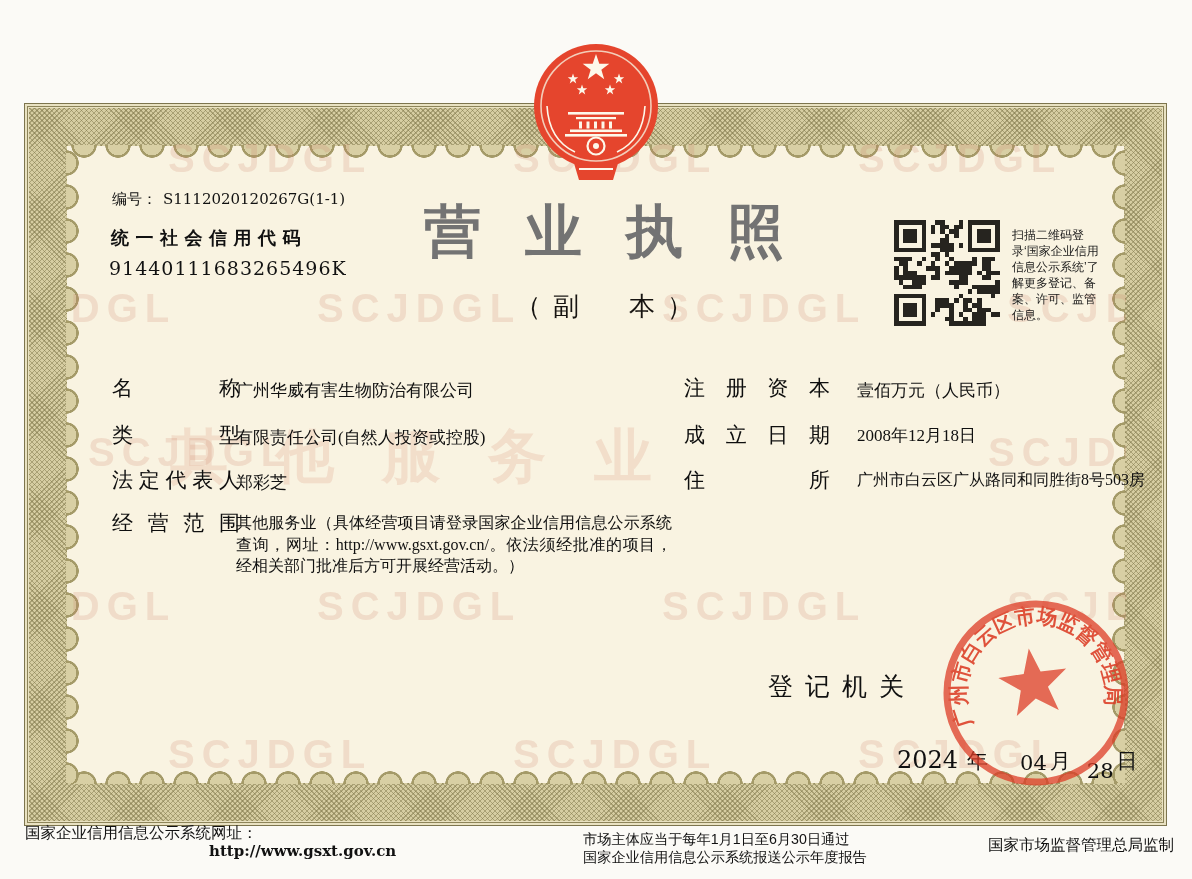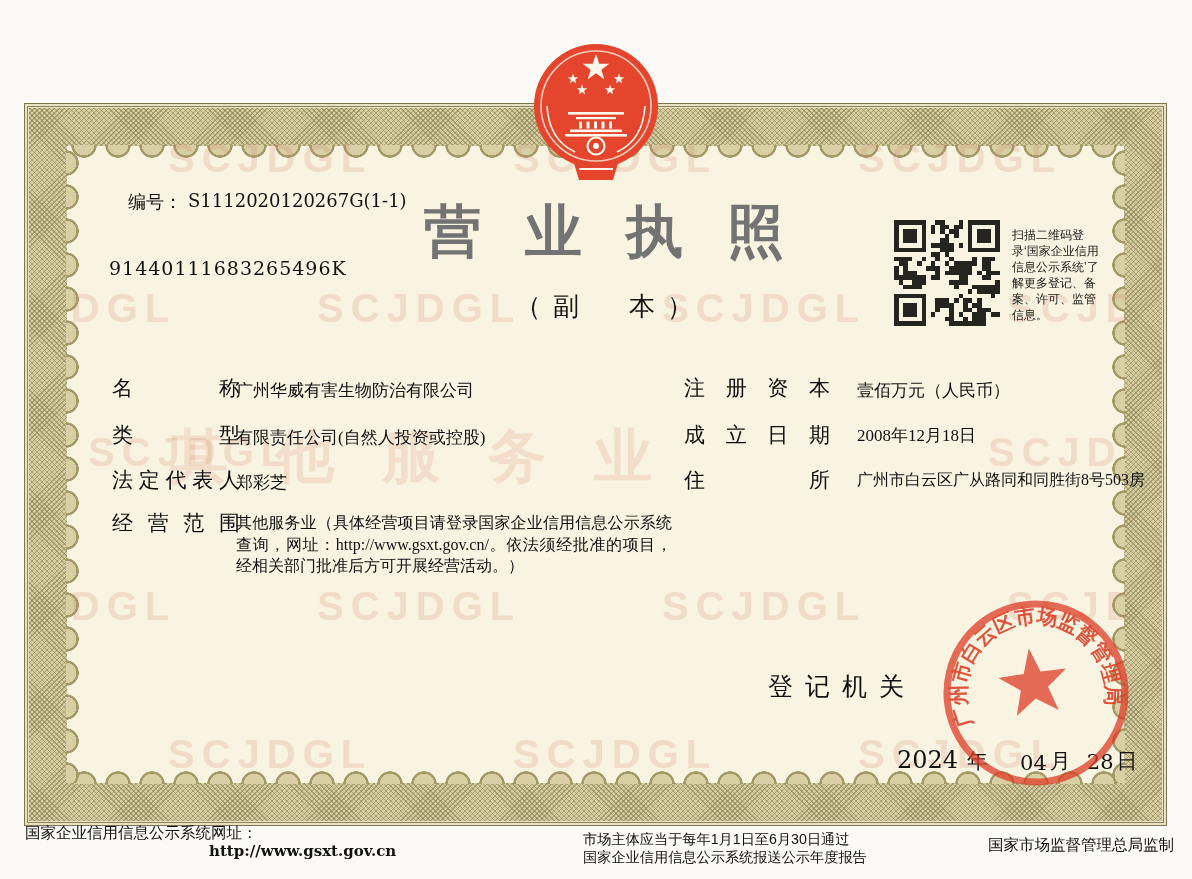--- a/index.html
+++ b/index.html
@@ -23,21 +23,21 @@
      background-image:radial-gradient(circle at 0px 50%,#d8cfa4 0 10.5px,#a49a68 10.5px 12.5px,transparent 13px);}
   .sc-right{right:-1px;top:0;bottom:0;width:17px;background-repeat:repeat-y;background-size:17px 34px;
      background-image:radial-gradient(circle at 100% 50%,#d8cfa4 0 10.5px,#a49a68 10.5px 12.5px,transparent 13px);}
   
   #wm-layer{position:absolute;left:66px;top:144px;width:1060px;height:640px;overflow:hidden;pointer-events:none;}
   .wm{position:absolute;font-weight:700;font-size:40px;letter-spacing:7px;color:rgba(205,130,105,0.20);}
   .wm-big{position:absolute;left:104px;top:274px;white-space:nowrap;font-weight:700;font-size:58px;
           letter-spacing:48px;color:rgba(205,110,85,0.16);}
   
   .abs{position:absolute;z-index:3;}
-  .serial-row{left:112px;top:190px;font-size:18px;display:flex;gap:6px;margin-left:16px;}
+  .serial-row{left:112px;top:190px;font-size:15px;display:flex;gap:6px;}
   .serial-val{font-family:"DejaVu Serif",serif;}
   .credit-label{left:111px;top:226px;font-size:18px;font-weight:700;letter-spacing:6.5px;}
   .credit-code{left:109px;top:257px;font-family:"DejaVu Serif",serif;font-size:19px;letter-spacing:1px;}
   .title{left:424px;top:194px;width:430px;font-size:57px;font-weight:700;letter-spacing:44px;
          color:#737373;white-space:nowrap;}
   .subtitle{left:480px;top:289px;width:260px;text-align:center;font-size:26px;letter-spacing:12px;
             font-weight:500;color:#171411;}
   
   .qr-box{left:894px;top:220px;width:106px;height:106px;}
   .qr-caption{left:1012px;top:227px;width:88px;font-size:12px;line-height:16px;color:#1a1a1a;}
@@ -54,21 +54,21 @@
   .lab-est{left:684px;top:421px;}     .val-est{left:857px;top:424px;}
   .lab-addr{left:684px;top:466px;}    .val-addr{left:857px;top:470px;font-size:16px;white-space:nowrap;}
   
   .registrar{left:768px;top:670px;font-size:25px;letter-spacing:12px;font-weight:500;}
   .date-row{left:897px;top:746px;display:flex;align-items:baseline;font-size:21px;}
   .date-row .num{font-family:"DejaVu Serif",serif;}
   .d-year{font-size:24px;}
   .d-u1{margin-left:9px;}
   .d-month{margin-left:32px;position:relative;top:2px;}
   .d-u2{margin-left:3px;}
-  .d-day{margin-left:16px;position:relative;top:1px;}
+  .d-day{margin-left:16px;position:relative;top:10px;}
   .d-u3{margin-left:3px;}
   .seal{left:936px;top:598px;width:200px;height:190px;z-index:6;opacity:.88;transform:rotate(-8deg);}
   .emblem{left:529px;top:36px;width:134px;height:150px;z-index:6;}
   
   .footer-left-label{left:25px;top:823px;font-size:15.5px;}
   .footer-left-url{left:209px;top:842px;font-size:15px;font-family:"DejaVu Serif",serif;font-weight:600;}
   .footer-center{left:583px;top:831px;font-size:14.2px;line-height:17.5px;}
   .footer-right{left:988px;top:835px;font-size:15.5px;}
 </style>
 </head>
@@ -136,20 +136,21 @@
     <circle cx="67" cy="110" r="8.5" fill="none" stroke="#fdf8ea" stroke-width="2.2"></circle>
     <circle cx="67" cy="110" r="3" fill="#fdf8ea"></circle>
     <path d="M18 70 q2 34 28 46" stroke="#fdf8ea" stroke-width="1.6" fill="none"></path>
     <path d="M116 70 q-2 34 -28 46" stroke="#fdf8ea" stroke-width="1.6" fill="none"></path>
   </svg>
 
   <div class="abs serial-row">
     <span>编号：</span>
     <span class="serial-val">S1112020120267G(1-1)</span>
   </div>
+  <div class="abs credit-label">统一社会信用代码</div>
   <div class="abs credit-code">91440111683265496K</div>
 
   <div class="abs title">营业执照</div>
   <div class="abs subtitle">（副　本）</div>
 
   <div class="abs qr-box">
     <svg viewBox="0 0 106 106" width="106" height="106" shape-rendering="crispEdges">
         <path d="M41.48 0.00h4.61v4.61h-4.61zM46.09 0.00h4.61v4.61h-4.61zM64.52 0.00h4.61v4.61h-4.61zM36.87 4.61h4.61v4.61h-4.61zM46.09 4.61h4.61v4.61h-4.61zM50.70 4.61h4.61v4.61h-4.61zM59.91 4.61h4.61v4.61h-4.61zM64.52 4.61h4.61v4.61h-4.61zM36.87 9.22h4.61v4.61h-4.61zM46.09 9.22h4.61v4.61h-4.61zM55.30 9.22h4.61v4.61h-4.61zM59.91 9.22h4.61v4.61h-4.61zM50.70 13.83h4.61v4.61h-4.61zM59.91 13.83h4.61v4.61h-4.61zM46.09 18.43h4.61v4.61h-4.61zM50.70 18.43h4.61v4.61h-4.61zM36.87 23.04h4.61v4.61h-4.61zM41.48 23.04h4.61v4.61h-4.61zM46.09 23.04h4.61v4.61h-4.61zM50.70 23.04h4.61v4.61h-4.61zM55.30 23.04h4.61v4.61h-4.61zM64.52 23.04h4.61v4.61h-4.61zM46.09 27.65h4.61v4.61h-4.61zM50.70 27.65h4.61v4.61h-4.61zM55.30 27.65h4.61v4.61h-4.61zM36.87 32.26h4.61v4.61h-4.61zM41.48 32.26h4.61v4.61h-4.61zM50.70 32.26h4.61v4.61h-4.61zM0.00 36.87h4.61v4.61h-4.61zM4.61 36.87h4.61v4.61h-4.61zM9.22 36.87h4.61v4.61h-4.61zM13.83 36.87h4.61v4.61h-4.61zM27.65 36.87h4.61v4.61h-4.61zM41.48 36.87h4.61v4.61h-4.61zM55.30 36.87h4.61v4.61h-4.61zM78.35 36.87h4.61v4.61h-4.61zM87.57 36.87h4.61v4.61h-4.61zM92.17 36.87h4.61v4.61h-4.61zM96.78 36.87h4.61v4.61h-4.61zM4.61 41.48h4.61v4.61h-4.61zM9.22 41.48h4.61v4.61h-4.61zM23.04 41.48h4.61v4.61h-4.61zM36.87 41.48h4.61v4.61h-4.61zM50.70 41.48h4.61v4.61h-4.61zM59.91 41.48h4.61v4.61h-4.61zM64.52 41.48h4.61v4.61h-4.61zM69.13 41.48h4.61v4.61h-4.61zM73.74 41.48h4.61v4.61h-4.61zM78.35 41.48h4.61v4.61h-4.61zM87.57 41.48h4.61v4.61h-4.61zM92.17 41.48h4.61v4.61h-4.61zM0.00 46.09h4.61v4.61h-4.61zM9.22 46.09h4.61v4.61h-4.61zM32.26 46.09h4.61v4.61h-4.61zM36.87 46.09h4.61v4.61h-4.61zM41.48 46.09h4.61v4.61h-4.61zM55.30 46.09h4.61v4.61h-4.61zM59.91 46.09h4.61v4.61h-4.61zM64.52 46.09h4.61v4.61h-4.61zM69.13 46.09h4.61v4.61h-4.61zM73.74 46.09h4.61v4.61h-4.61zM87.57 46.09h4.61v4.61h-4.61zM92.17 46.09h4.61v4.61h-4.61zM0.00 50.70h4.61v4.61h-4.61zM9.22 50.70h4.61v4.61h-4.61zM13.83 50.70h4.61v4.61h-4.61zM18.43 50.70h4.61v4.61h-4.61zM41.48 50.70h4.61v4.61h-4.61zM50.70 50.70h4.61v4.61h-4.61zM55.30 50.70h4.61v4.61h-4.61zM59.91 50.70h4.61v4.61h-4.61zM64.52 50.70h4.61v4.61h-4.61zM69.13 50.70h4.61v4.61h-4.61zM73.74 50.70h4.61v4.61h-4.61zM82.96 50.70h4.61v4.61h-4.61zM92.17 50.70h4.61v4.61h-4.61zM96.78 50.70h4.61v4.61h-4.61zM101.39 50.70h4.61v4.61h-4.61zM0.00 55.30h4.61v4.61h-4.61zM4.61 55.30h4.61v4.61h-4.61zM9.22 55.30h4.61v4.61h-4.61zM13.83 55.30h4.61v4.61h-4.61zM18.43 55.30h4.61v4.61h-4.61zM23.04 55.30h4.61v4.61h-4.61zM27.65 55.30h4.61v4.61h-4.61zM36.87 55.30h4.61v4.61h-4.61zM41.48 55.30h4.61v4.61h-4.61zM64.52 55.30h4.61v4.61h-4.61zM69.13 55.30h4.61v4.61h-4.61zM87.57 55.30h4.61v4.61h-4.61zM92.17 55.30h4.61v4.61h-4.61zM4.61 59.91h4.61v4.61h-4.61zM18.43 59.91h4.61v4.61h-4.61zM23.04 59.91h4.61v4.61h-4.61zM27.65 59.91h4.61v4.61h-4.61zM55.30 59.91h4.61v4.61h-4.61zM59.91 59.91h4.61v4.61h-4.61zM64.52 59.91h4.61v4.61h-4.61zM69.13 59.91h4.61v4.61h-4.61zM101.39 59.91h4.61v4.61h-4.61zM9.22 64.52h4.61v4.61h-4.61zM13.83 64.52h4.61v4.61h-4.61zM18.43 64.52h4.61v4.61h-4.61zM23.04 64.52h4.61v4.61h-4.61zM59.91 64.52h4.61v4.61h-4.61zM78.35 64.52h4.61v4.61h-4.61zM82.96 64.52h4.61v4.61h-4.61zM87.57 64.52h4.61v4.61h-4.61zM92.17 64.52h4.61v4.61h-4.61zM96.78 64.52h4.61v4.61h-4.61zM101.39 64.52h4.61v4.61h-4.61zM73.74 69.13h4.61v4.61h-4.61zM82.96 69.13h4.61v4.61h-4.61zM87.57 69.13h4.61v4.61h-4.61zM92.17 69.13h4.61v4.61h-4.61zM96.78 69.13h4.61v4.61h-4.61zM101.39 69.13h4.61v4.61h-4.61zM64.52 73.74h4.61v4.61h-4.61zM96.78 73.74h4.61v4.61h-4.61zM41.48 78.35h4.61v4.61h-4.61zM46.09 78.35h4.61v4.61h-4.61zM50.70 78.35h4.61v4.61h-4.61zM59.91 78.35h4.61v4.61h-4.61zM69.13 78.35h4.61v4.61h-4.61zM73.74 78.35h4.61v4.61h-4.61zM82.96 78.35h4.61v4.61h-4.61zM41.48 82.96h4.61v4.61h-4.61zM46.09 82.96h4.61v4.61h-4.61zM50.70 82.96h4.61v4.61h-4.61zM55.30 82.96h4.61v4.61h-4.61zM69.13 82.96h4.61v4.61h-4.61zM78.35 82.96h4.61v4.61h-4.61zM82.96 82.96h4.61v4.61h-4.61zM41.48 87.57h4.61v4.61h-4.61zM55.30 87.57h4.61v4.61h-4.61zM69.13 87.57h4.61v4.61h-4.61zM73.74 87.57h4.61v4.61h-4.61zM82.96 87.57h4.61v4.61h-4.61zM87.57 87.57h4.61v4.61h-4.61zM92.17 87.57h4.61v4.61h-4.61zM36.87 92.17h4.61v4.61h-4.61zM55.30 92.17h4.61v4.61h-4.61zM64.52 92.17h4.61v4.61h-4.61zM78.35 92.17h4.61v4.61h-4.61zM82.96 92.17h4.61v4.61h-4.61zM87.57 92.17h4.61v4.61h-4.61zM96.78 92.17h4.61v4.61h-4.61zM101.39 92.17h4.61v4.61h-4.61zM50.70 96.78h4.61v4.61h-4.61zM55.30 96.78h4.61v4.61h-4.61zM69.13 96.78h4.61v4.61h-4.61zM78.35 96.78h4.61v4.61h-4.61zM82.96 96.78h4.61v4.61h-4.61zM87.57 96.78h4.61v4.61h-4.61zM55.30 101.39h4.61v4.61h-4.61zM59.91 101.39h4.61v4.61h-4.61zM64.52 101.39h4.61v4.61h-4.61zM69.13 101.39h4.61v4.61h-4.61zM73.74 101.39h4.61v4.61h-4.61zM78.35 101.39h4.61v4.61h-4.61zM82.96 101.39h4.61v4.61h-4.61zM87.57 101.39h4.61v4.61h-4.61z" fill="#26241f"></path>
         <rect x="0" y="0" width="32.26086956521739" height="32.26086956521739" fill="#26241f"></rect>
         <rect x="4.608695652173913" y="4.608695652173913" width="23.043478260869566" height="23.043478260869566" fill="#f9f3e1"></rect>

